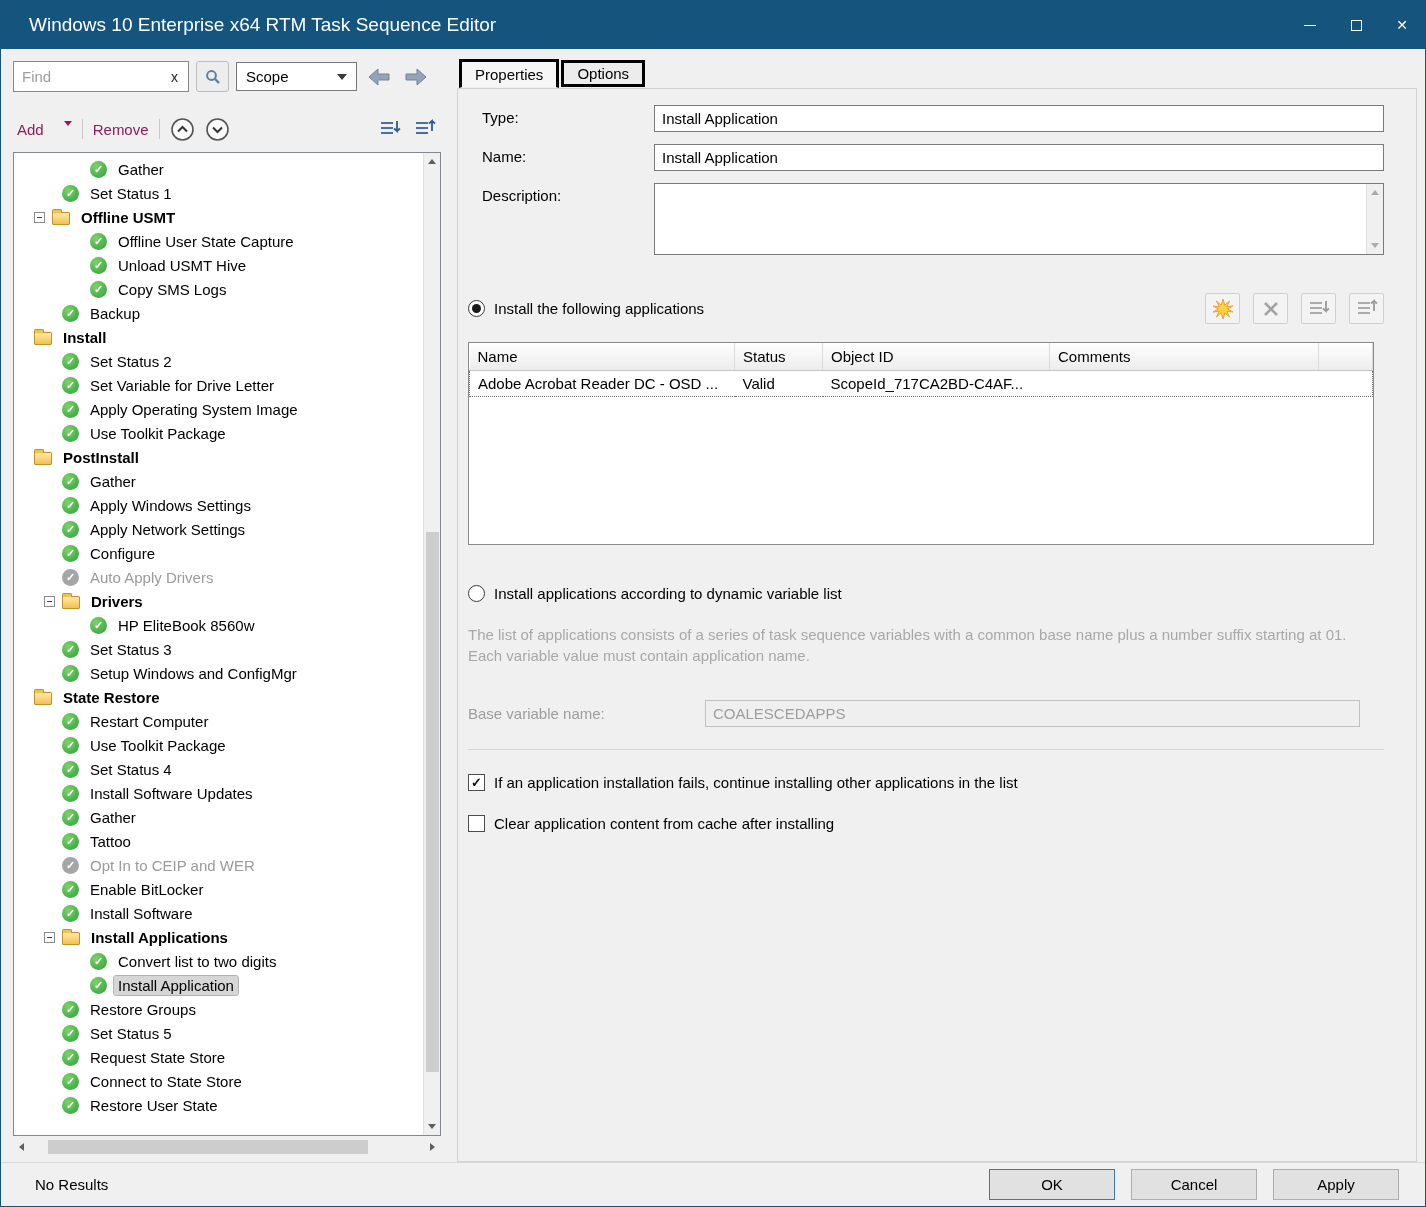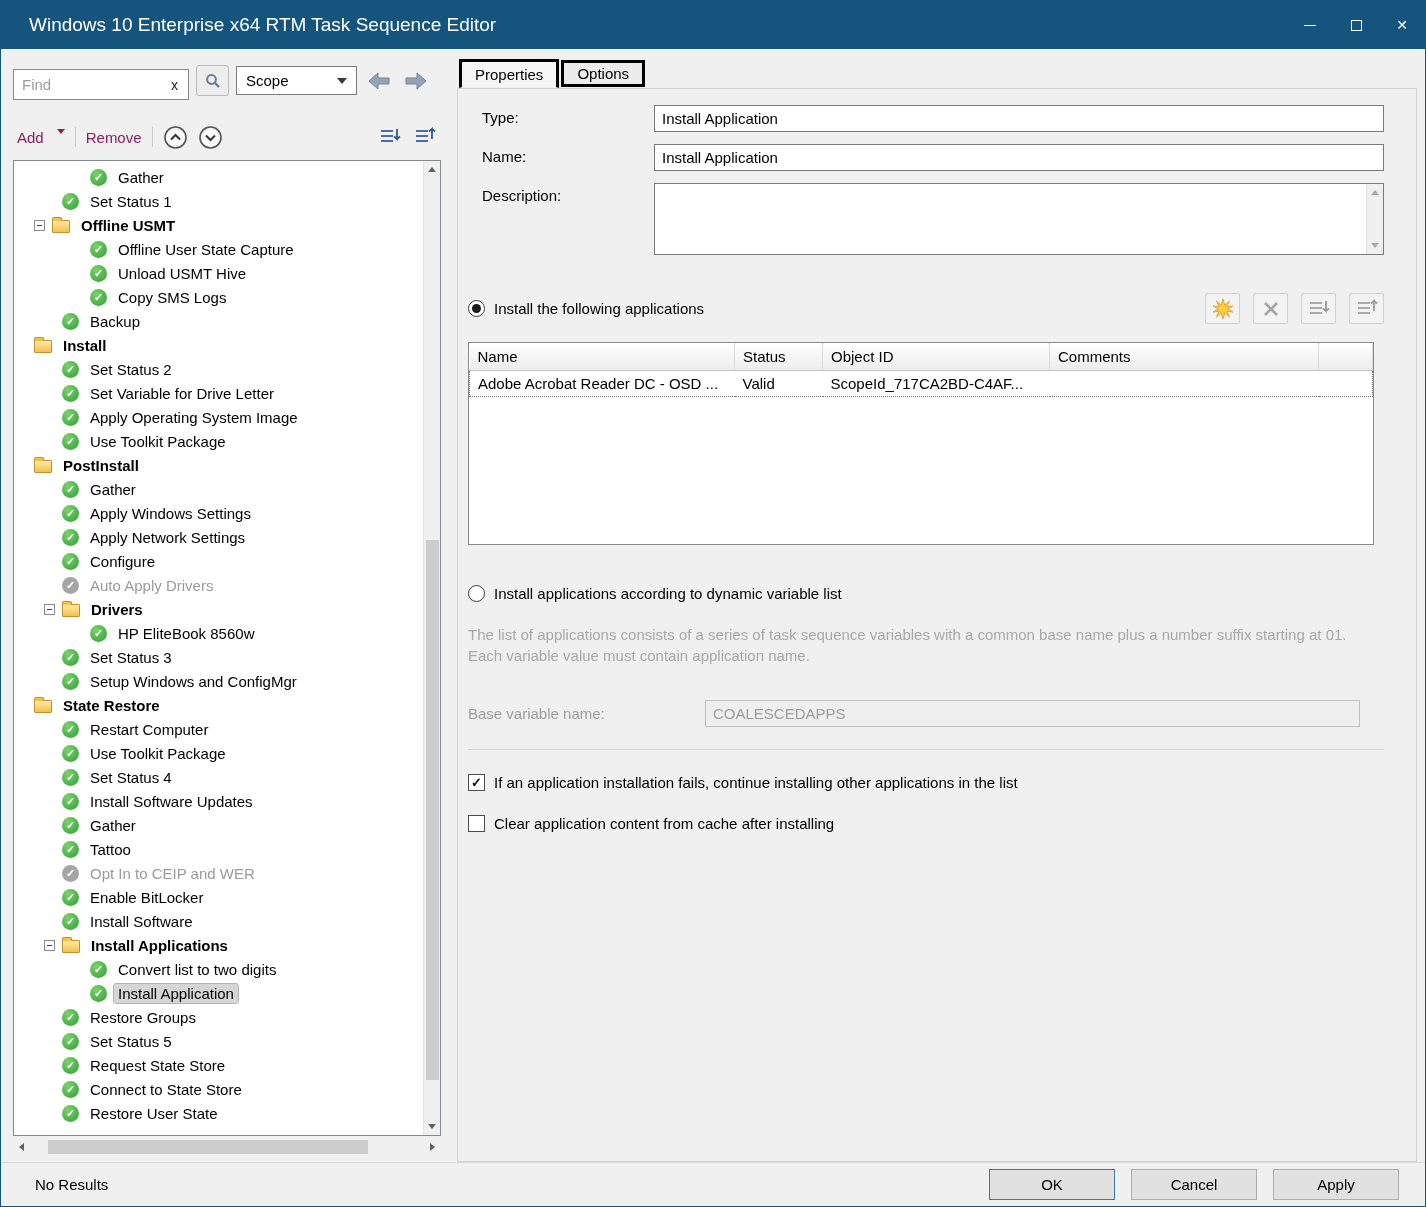--- a/index.html
+++ b/index.html
@@ -17,33 +17,33 @@
   .glyph-max { width:11px; height:11px; border:1px solid #fff; display:block; }
   .glyph-close { font-size:14px; }
 
   
   .main { flex:1; display:flex; min-height:0; }
 
   
   .left { width:450px; flex:none; display:flex; flex-direction:column; min-height:0; }
 
   .search-row { display:flex; align-items:center; margin:12px 10px 0 12px; gap:7px; }
-  .find-box { width:176px; height:31px; background:#fff; border:1px solid #8a8a8a; display:flex; align-items:center; padding:8px 8px;margin-top:8px; }
+  .find-box { width:176px; height:31px; background:#fff; border:1px solid #8a8a8a; display:flex; align-items:center; padding:8px 8px; }
   .find-box input { border:none; outline:none; flex:1; width:100px; font:inherit; color:#333; background:transparent; }
   .find-box input::placeholder { color:#9d9d9d; }
   .find-clear { color:#222; font-size:14px; padding:0 2px; cursor:default; }
   .sq-btn { width:33px; height:31px; background:#ededed; border:1px solid #bcbcbc; border-radius:3px;
             display:flex; align-items:center; justify-content:center; }
   .scope-box { width:121px; height:29px; background:#fff; border:1px solid #7a7a7a; display:flex; align-items:center;
                justify-content:space-between; padding:0 9px; }
   .chev-down { width:0; height:0; border-left:5px solid transparent; border-right:5px solid transparent; border-top:6px solid #3a3a3a; }
   .nav-btn { width:30px; height:30px; display:flex; align-items:center; justify-content:center; background:#f0f0f0; }
 
   .toolbar { display:flex; align-items:center; margin:22px 10px 0 16px; gap:10px; height:30px; }
-  .tool-link { color:#8e1d5b; display:flex; align-items:flex-start; gap:13px; }
+  .tool-link { color:#8e1d5b; display:flex; align-items:flex-start; gap:20px; }
   .caret-down { width:0; height:0; border-left:4px solid transparent; border-right:4px solid transparent; border-top:5px solid #8e1d5b; }
   .tool-sep { width:1px; height:20px; background:#c8c8c8; }
   .circle-btn { width:25px; height:25px; display:flex; align-items:center; justify-content:center; }
   .tb-right { margin-left:auto; display:flex; gap:11px; padding-right:4px; }
   .list-icon-btn { width:24px; height:22px; display:flex; align-items:center; justify-content:center; }
 
   
   .tree-box { flex:1; margin:8px 10px 0 12px; border:1px solid #828790; background:#fff; display:flex; min-height:0; }
   .tree { flex:1; overflow:hidden; padding-top:4px; }
   .tree-row { height:24px; display:flex; align-items:center; white-space:nowrap; }

